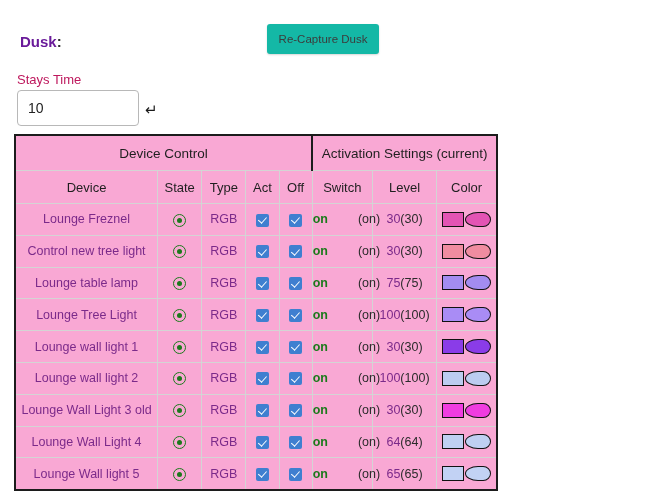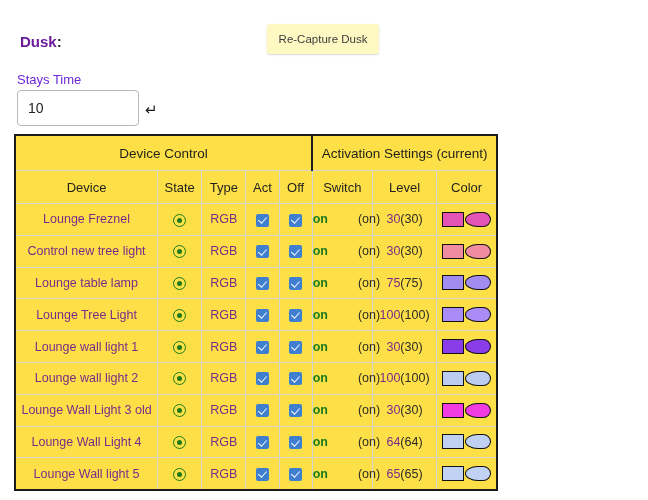--- a/index.html
+++ b/index.html
@@ -34,42 +34,42 @@
   .title .colon {
     color: #303030;
     font-weight: bold;
   }
   .recapture-btn {
     position: absolute;
     left: 267px;
     top: 24px;
     width: 112px;
     height: 30px;
-    background: #fef9c3;
+    background: #14b8a6;
     border: none;
     border-radius: 3px;
     box-shadow: 0 1px 2px rgba(0,0,0,0.16);
     font-family: "Liberation Sans", sans-serif;
     font-size: 11.5px;
     color: #3c3c3c;
     cursor: pointer;
     padding: 0;
   }
 
   
   .stays-block {
     position: relative;
     height: 58px;
   }
   .stays-label {
     position: absolute;
     left: 17px;
     top: 10px;
     font-size: 13px;
-    color: #6d28d9;
+    color: #be185d;
   }
   .stays-input {
     position: absolute;
     left: 17px;
     top: 28px;
     width: 122px;
     height: 36px;
     box-sizing: border-box;
     border: 1px solid #b8b8b8;
     border-radius: 4px;
@@ -93,21 +93,21 @@
   .table-wrap {
     position: absolute;
     left: 14px;
     top: 134px;
     width: 484px;
   }
   table.devices {
     border-collapse: collapse;
     width: 484px;
     table-layout: fixed;
-    background: #fde047;
+    background: #f9a8d4;
   }
   table.devices td, table.devices th {
     border: 1px solid #d4d4d4;
     padding: 0;
     text-align: center;
     font-weight: normal;
   }
   
   table.devices {
     border: 2px solid #1c1c1c;

